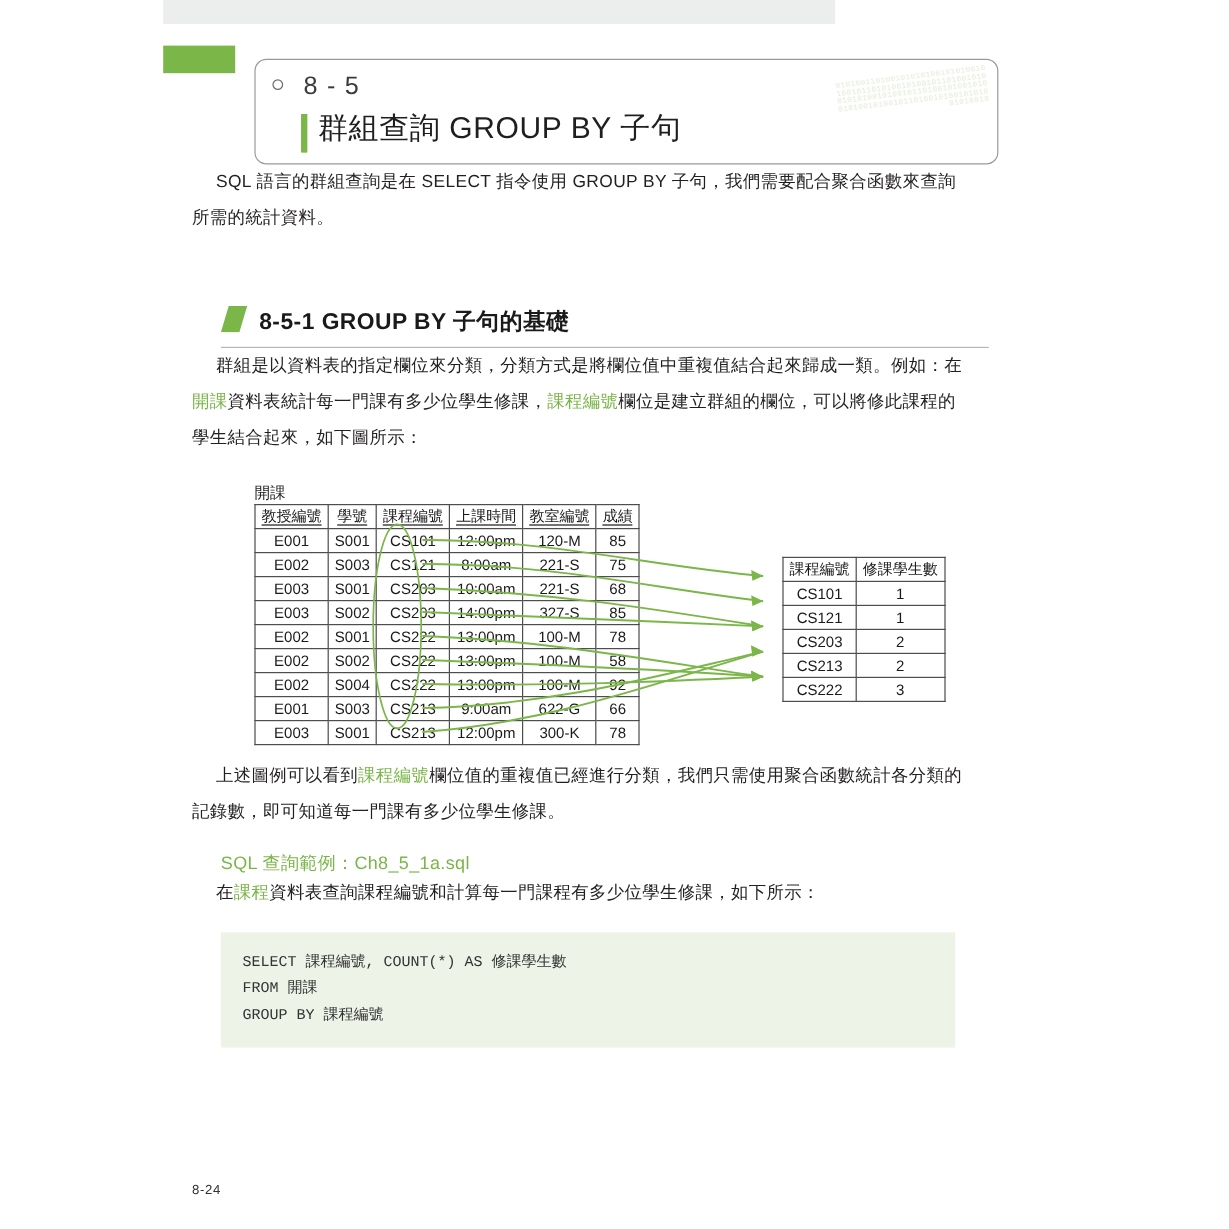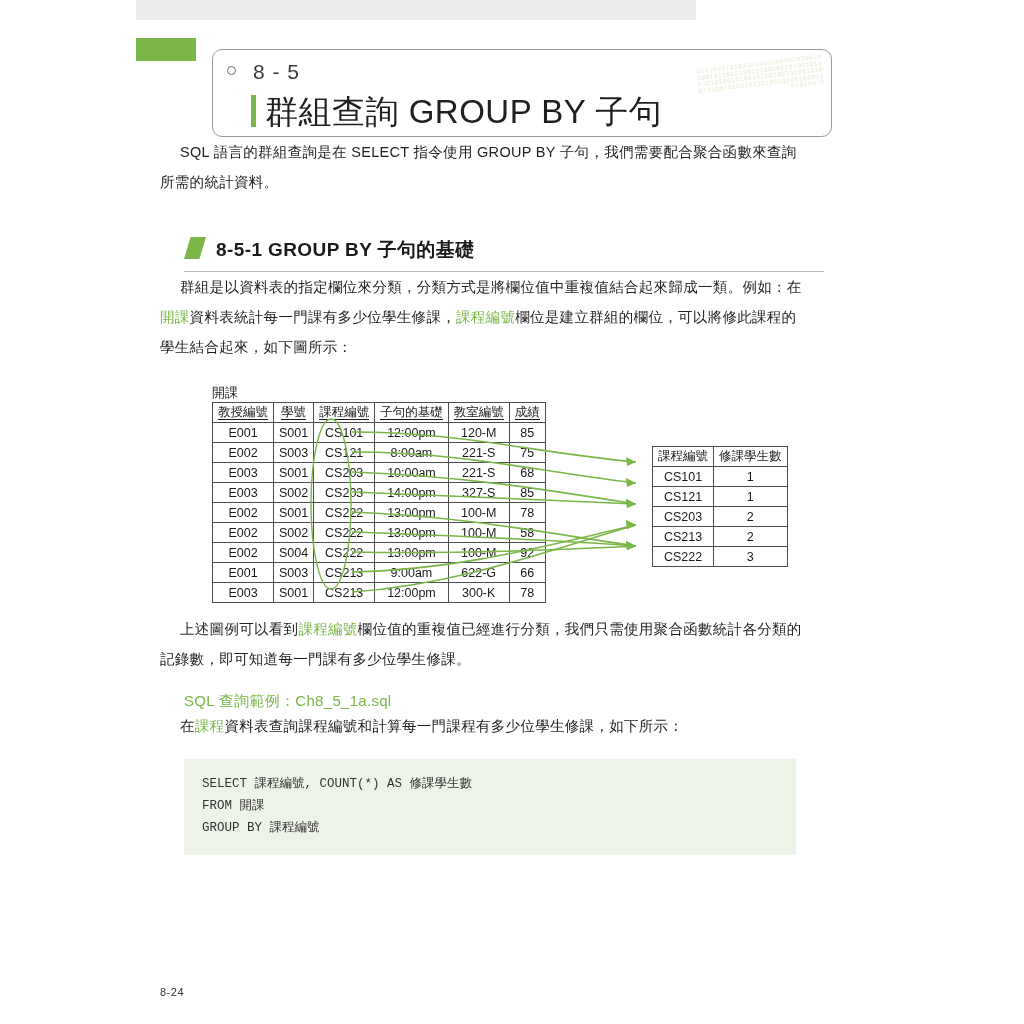--- a/index.html
+++ b/index.html
@@ -61,21 +61,21 @@
     position: absolute;
     left: 40px; top: 10px;
     font-size: 21px;
     color: #3b3b3b;
     letter-spacing: 1px;
     font-family: "Liberation Sans", sans-serif;
   }
   .sec-title {
     position: absolute;
     left: 52px; top: 40px;
-    font-size: 33px;
+    font-size: 25px;
     color: #1f1f1f;
     font-family: "Liberation Sans", sans-serif;
     letter-spacing: 0.5px;
   }
   .binary-deco {
     position: absolute;
     right: 10px; top: 4px;
     width: 130px; height: 60px;
     font-size: 6.5px;
     line-height: 6.5px;
@@ -94,21 +94,21 @@
     margin: 0;
     font-size: 14.5px;
     line-height: 30px;
     color: #231f20;
     letter-spacing: 0.3px;
   }
   .para1 { margin-top: 26px; margin-left: 24px; width: 640px; text-indent: 20px; }
 
   
   .subhead-wrap {
-    margin-top: 40px;
+    margin-top: 58px;
     margin-left: 24px;
     width: 640px;
     position: relative;
     border-bottom: 1px solid #b8b8b8;
     padding-bottom: 8px;
   }
   .subhead-mark {
     display: inline-block;
     width: 22px; height: 22px;
     background: #7ab648;
@@ -230,21 +230,21 @@
 
     <div class="figure">
       <div class="fig-caption">開課</div>
 
       <table class="tbl left-table">
         <thead>
           <tr id="lt-head">
               <th><span>教授編號</span></th>
               <th><span>學號</span></th>
               <th><span>課程編號</span></th>
-              <th><span>子句的基礎</span></th>
+              <th><span>上課時間</span></th>
               <th><span>教室編號</span></th>
               <th><span>成績</span></th>
             </tr>
         </thead>
         <tbody id="lt-body">
             <tr>
               <td>E001</td>
               <td>S001</td>
               <td>CS101</td>
               <td>12:00pm</td>

